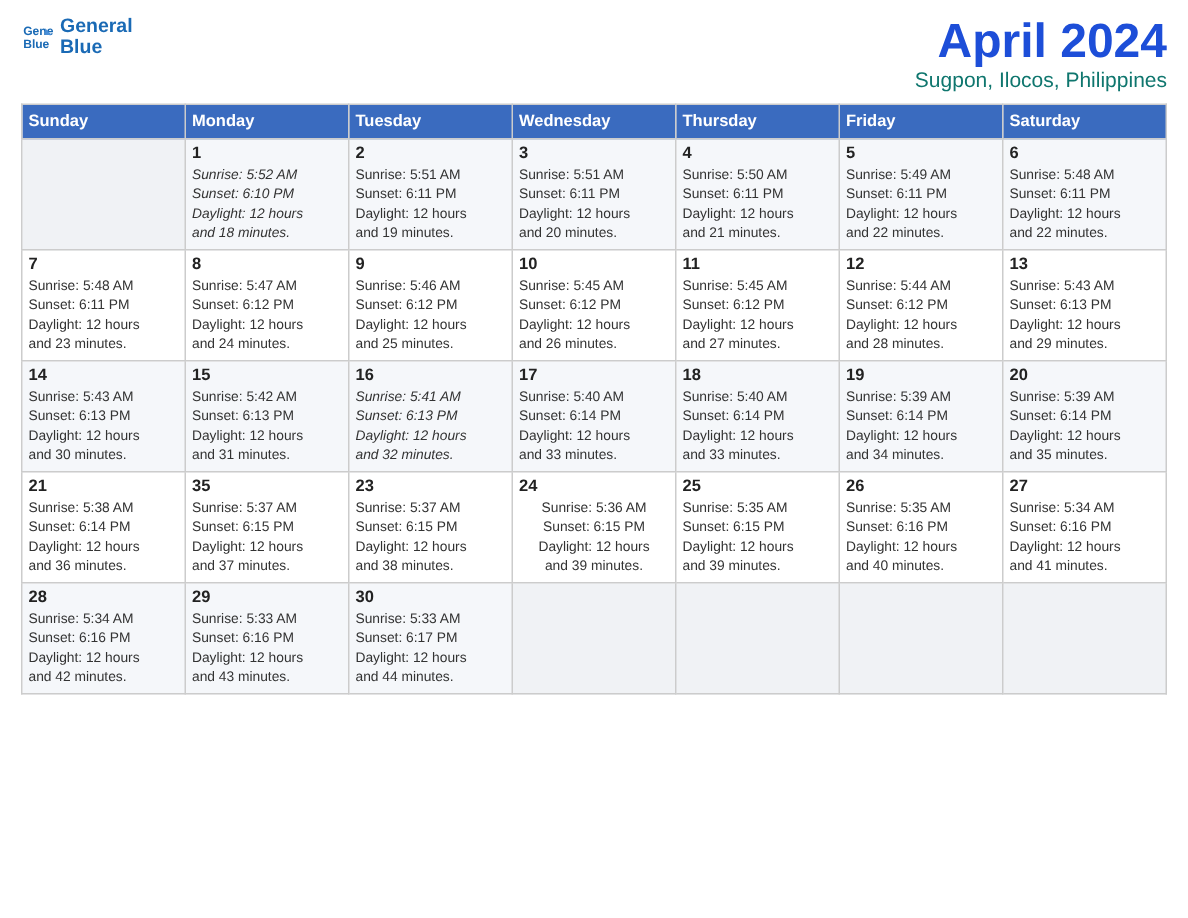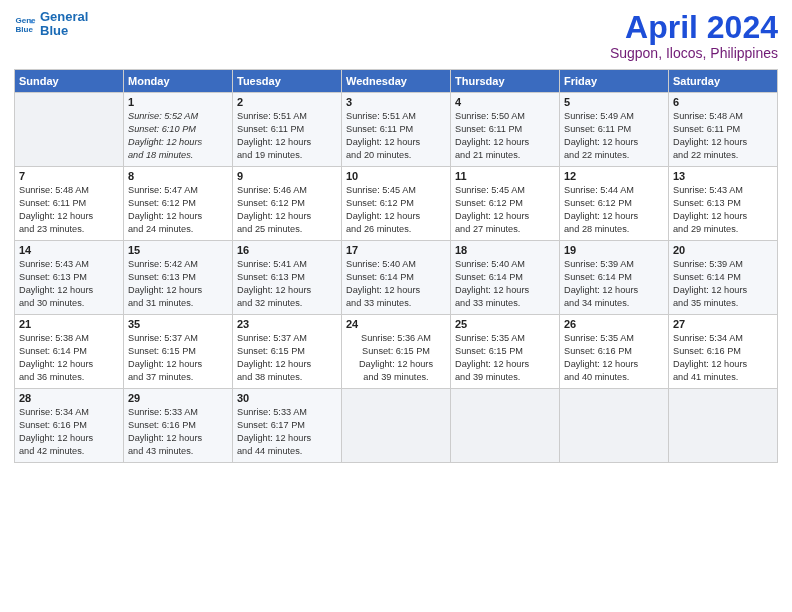--- a/index.html
+++ b/index.html
@@ -36,21 +36,21 @@
       text-align: right;
     }
     .main-title {
       font-size: 32px;
       font-weight: bold;
       color: #1d4ed8;
       line-height: 1.1;
     }
     .subtitle {
       font-size: 14px;
-      color: #701a75;
+      color: #0f766e;
     }
     table {
       width: 100%;
       border-collapse: collapse;
       font-size: 10px;
     }
     thead tr th {
       background: #3a6bbf;
       color: #fff;
       padding: 5px 4px;
@@ -227,21 +227,21 @@
           </td>
           <td>
             <span class="day-num">15</span>
             <div class="day-info" style="white-space: pre-line;">Sunrise: 5:42 AM
 Sunset: 6:13 PM
 Daylight: 12 hours
 and 31 minutes.</div>
           </td>
           <td>
             <span class="day-num">16</span>
-            <div class="day-info" style="white-space: pre-line;">Sunrise: 5:41 AM
+            <div class="day-info" style="white-space: pre-line; font-style: italic;">Sunrise: 5:41 AM
 Sunset: 6:13 PM
 Daylight: 12 hours
 and 32 minutes.</div>
           </td>
           <td>
             <span class="day-num">17</span>
             <div class="day-info" style="white-space: pre-line;">Sunrise: 5:40 AM
 Sunset: 6:14 PM
 Daylight: 12 hours
 and 33 minutes.</div>

